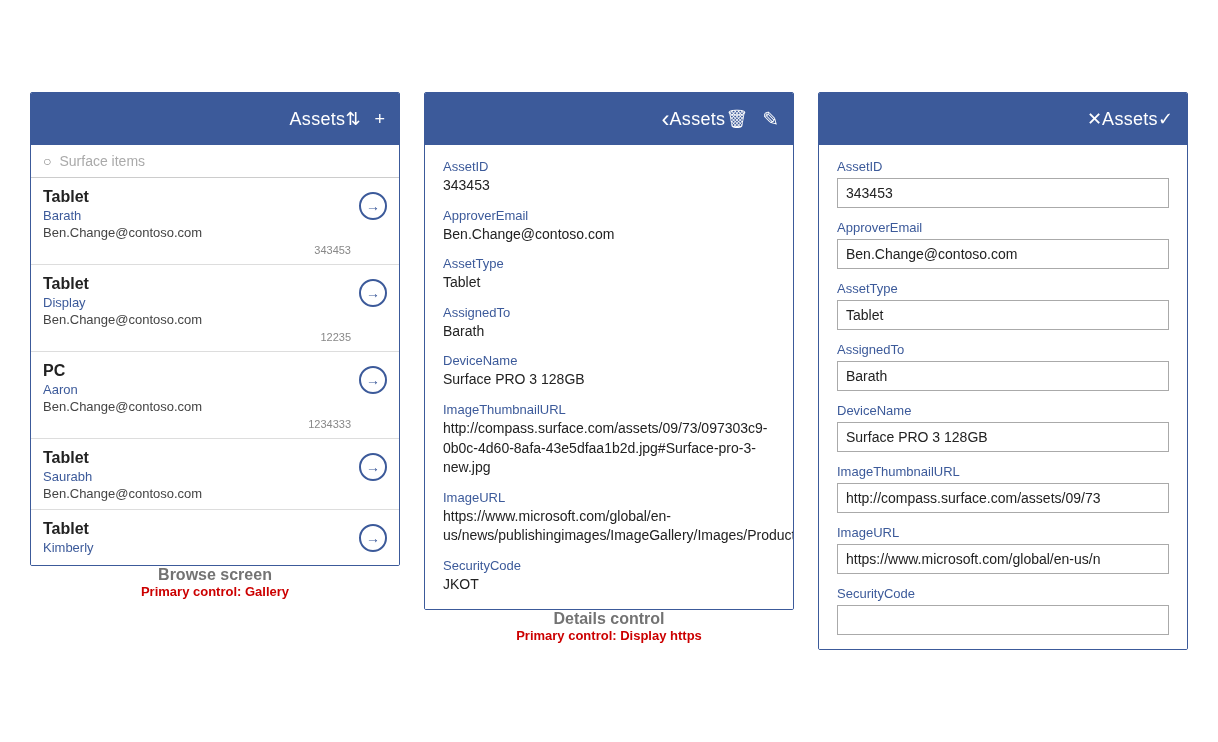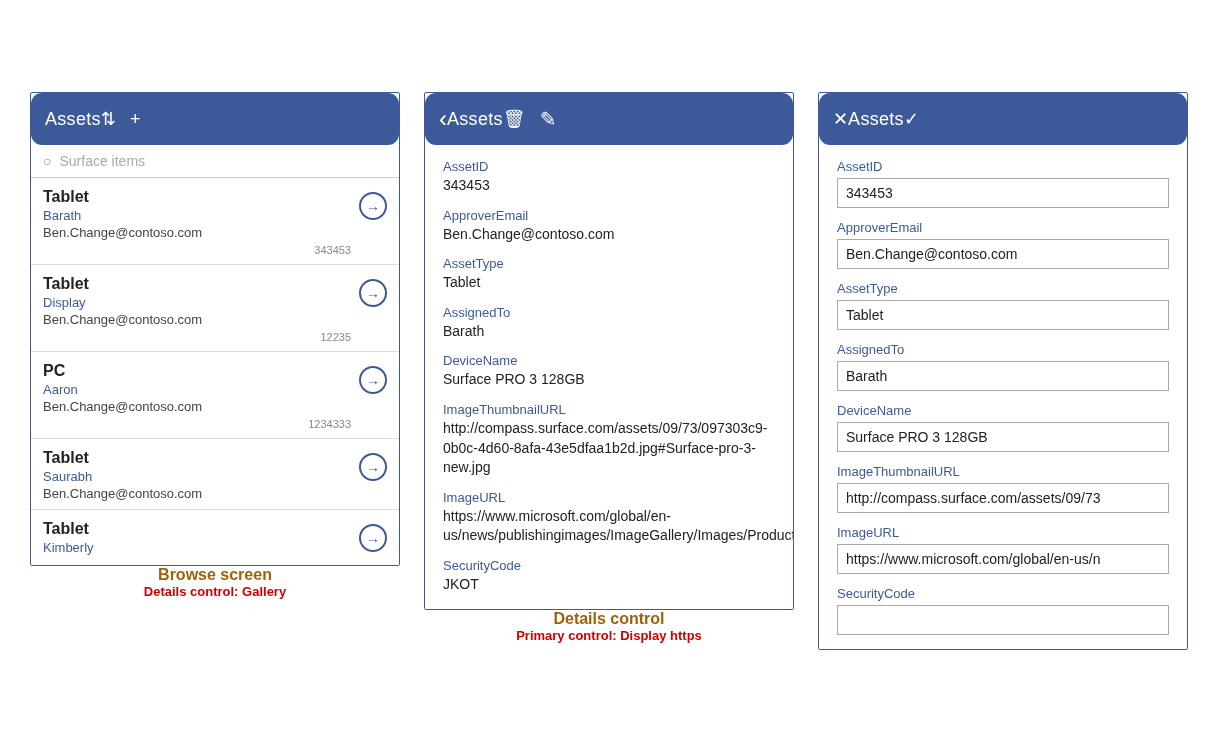--- a/index.html
+++ b/index.html
@@ -25,24 +25,23 @@
       border: 1.5px solid #3c5a9a;
       border-radius: 2px;
       overflow: hidden;
       background: #fff;
     }
     .screen-header {
       background: #3c5a9a;
       color: #fff;
       display: flex;
       align-items: center;
-      justify-content: flex-start;
+      justify-content: flex-end;
       padding: 10px 14px;
       min-height: 52px;
-      border-radius: 11px;
     }
     .screen-header .title {
       font-size: 18px;
       font-weight: 400;
       letter-spacing: 0.3px;
     }
     .header-icons {
       display: flex;
       gap: 14px;
       align-items: center;
@@ -171,21 +170,21 @@
       border-radius: 0;
       font-family: 'Segoe UI', Arial, sans-serif;
     }
     .caption {
       width: 370px;
       text-align: center;
     }
     .caption-title {
       font-size: 16px;
       font-weight: 700;
-      color: #a16207;
+      color: #737373;
     }
     .caption-sub {
       font-size: 13px;
       font-weight: 700;
       color: #cc0000;
     }
   </style>
 </head>
 <body>
 
@@ -256,21 +255,21 @@
 
       </div>
       <div class="list-item-right">
         <div class="arrow-circle">→</div>
       </div>
     </div>
         </div>
     </div>
     <div class="caption">
       <div class="caption-title">Browse screen</div>
-      <div class="caption-sub">Details control: Gallery</div>
+      <div class="caption-sub">Primary control: Gallery</div>
     </div>
   </div>
 
   <div>
     <div class="screen">
       <div class="screen-header">
         <span class="header-icon" style="font-size:24px;font-weight:300;">‹</span>
         <span class="title">Assets</span>
         <div class="header-icons">
           <span class="header-icon">🗑</span>

